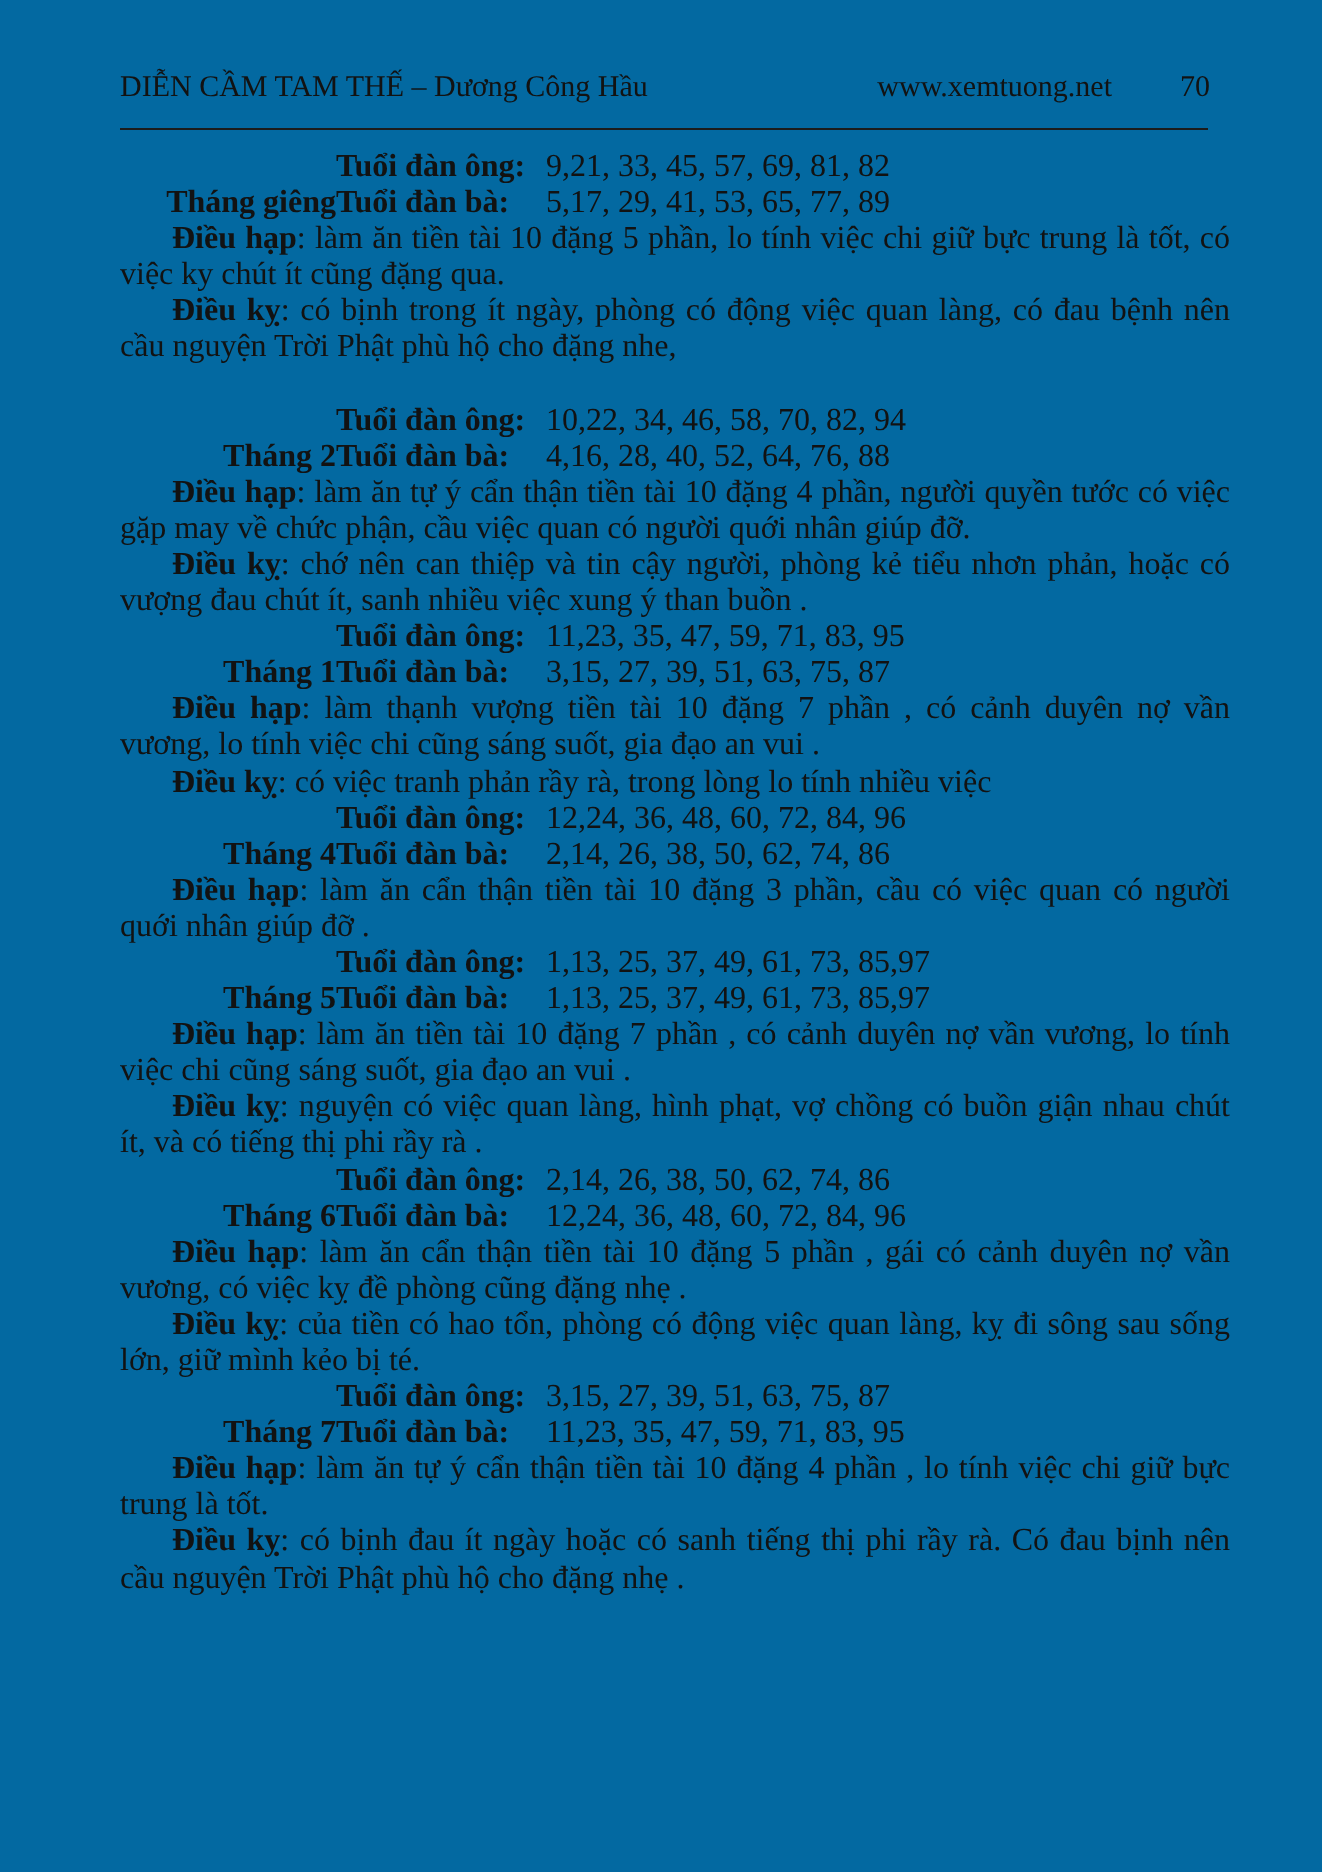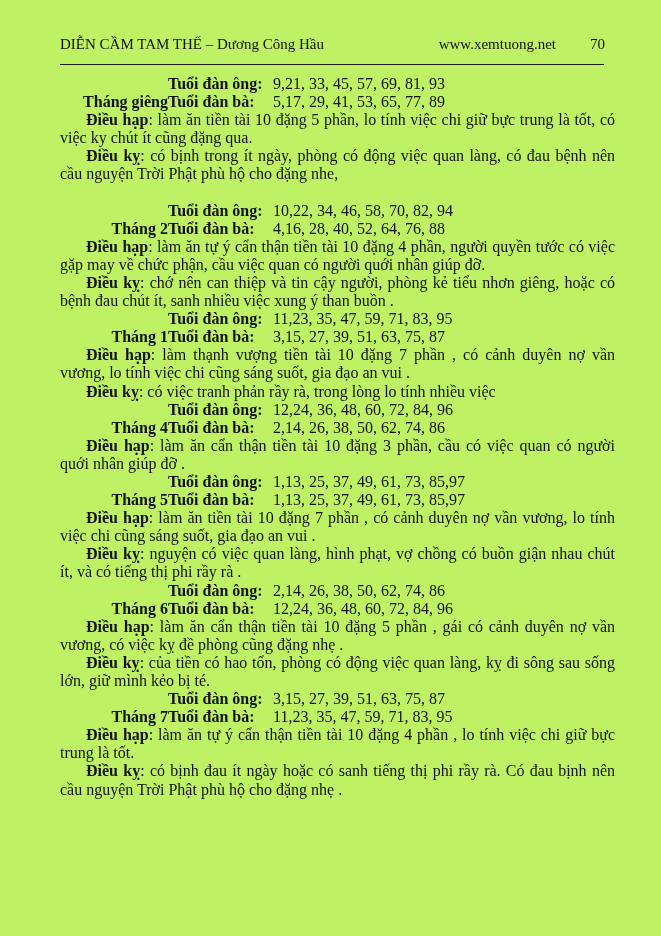--- a/index.html
+++ b/index.html
@@ -2,21 +2,21 @@
 <html lang="vi"><head>
 <meta charset="utf-8">
 <style>
   html,body { margin:0; padding:0; }
   body {
     width:661px; height:936px;
     background:#ffffff;
     font-family:"Liberation Serif", "DejaVu Serif", serif;
     color:#121212;
   }
-  .page { position:relative; width:661px; height:936px; overflow:hidden; background:#bef264; }
+  .page { position:relative; width:661px; height:936px; overflow:hidden; background:#0369a1; }
 
   .pg-header {
     position:absolute; left:60px; right:56px; top:36px;
     display:flex; align-items:baseline;
     font-size:15px; white-space:nowrap;
   }
   .pg-header .title { flex:1 1 auto; }
   .pg-header .site  { margin-right:34px; }
   .pg-header .pageno { }
 
@@ -55,21 +55,21 @@
     <span class="pageno">70</span>
   </div>
 
   <div class="rule"></div>
 
   <div class="body">
     <section class="month">
       <div class="age-row">
         <span class="col-month"></span>
         <span class="col-label">Tuổi đàn ông:</span>
-        <span class="col-values">9,21, 33, 45, 57, 69, 81, 93</span>
+        <span class="col-values">9,21, 33, 45, 57, 69, 81, 82</span>
       </div>
       <div class="age-row">
         <span class="col-month">Tháng giêng</span>
         <span class="col-label">Tuổi đàn bà:</span>
         <span class="col-values">5,17, 29, 41, 53, 65, 77, 89</span>
       </div>
       <p class="para"><b>Điều hạp</b><span>:  làm ăn tiền tài 10 đặng 5 phần,  lo tính việc chi giữ bực trung là tốt, có việc ky chút ít cũng đặng qua.</span></p>
       <p class="para"><b>Điều kỵ</b><span>: có bịnh trong ít ngày, phòng có động việc quan làng, có đau bệnh nên cầu nguyện Trời Phật phù hộ cho đặng nhe,</span></p>
     </section>
   <div class="gap"></div>
@@ -78,21 +78,21 @@
         <span class="col-month"></span>
         <span class="col-label">Tuổi đàn ông:</span>
         <span class="col-values">10,22, 34, 46, 58, 70, 82, 94</span>
       </div>
       <div class="age-row">
         <span class="col-month">Tháng 2</span>
         <span class="col-label">Tuổi đàn bà:</span>
         <span class="col-values">4,16, 28, 40, 52, 64, 76, 88</span>
       </div>
       <p class="para"><b>Điều hạp</b><span>: làm ăn tự ý cẩn thận  tiền tài 10 đặng 4 phần, người quyền tước có việc gặp may về chức phận, cầu việc quan có người quới nhân giúp đỡ.</span></p>
-      <p class="para"><b>Điều kỵ</b><span>: chớ nên can thiệp và tin cậy người, phòng kẻ tiểu nhơn giêng, hoặc có bệnh đau chút ít, sanh nhiều việc xung ý than buồn .</span></p>
+      <p class="para"><b>Điều kỵ</b><span>: chớ nên can thiệp và tin cậy người, phòng kẻ tiểu nhơn phản, hoặc có vượng đau chút ít, sanh nhiều việc xung ý than buồn .</span></p>
     </section>
 
     <section class="month">
       <div class="age-row">
         <span class="col-month"></span>
         <span class="col-label">Tuổi đàn ông:</span>
         <span class="col-values">11,23, 35, 47, 59, 71, 83, 95</span>
       </div>
       <div class="age-row">
         <span class="col-month">Tháng 1</span>

